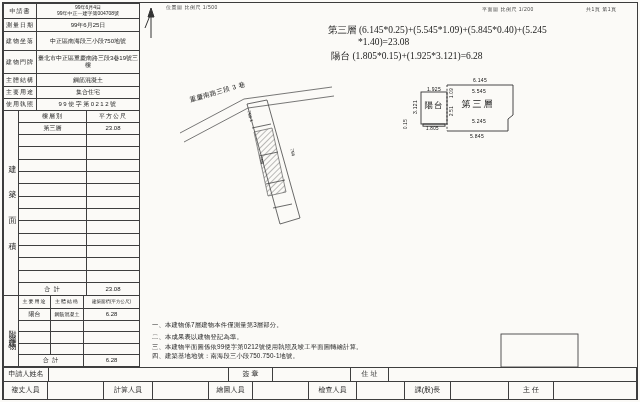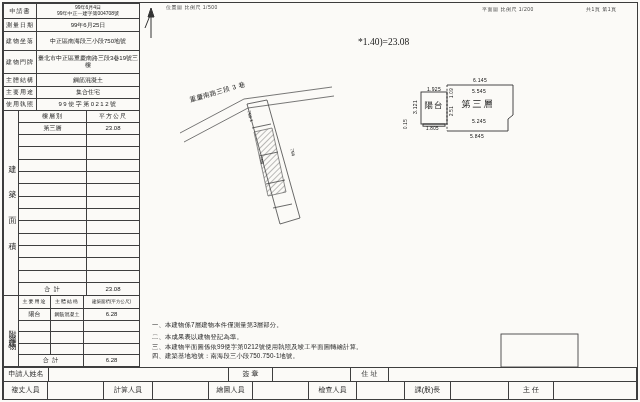--- a/index.html
+++ b/index.html
@@ -70,21 +70,23 @@
       <line x1="447" y1="85" x2="447" y2="131" stroke-dasharray="2,1.8"></line>
     </g>
 
     <rect x="501" y="334" width="77" height="33" fill="none" stroke="#444" stroke-width="0.9"></rect>
   </svg>
 
   <div class="scale" style="left:166px;top:4px;">位置圖 比例尺 1/500</div>
   <div class="scale" style="left:482px;top:6px;">平面圖 比例尺 1/200</div>
   <div class="scale" style="left:586px;top:6px;">共1頁 第1頁</div>
 
+  <div class="formula" style="left:328px;top:24px;">第三層 (6.145*0.25)+(5.545*1.09)+(5.845*0.40)+(5.245</div>
   <div class="formula" style="left:358px;top:37px;">*1.40)=23.08</div>
+  <div class="formula" style="left:331px;top:50px;">陽台 (1.805*0.15)+(1.925*3.121)=6.28</div>
 
   <div class="row bt" style="left:3px;top:3px;width:137px;height:16px;">
     <div class="c lbl" style="width:33px;">申請書</div>
     <div class="c" style="width:104px;">
       <div class="tiny">99年6月4日</div>
       <div class="tiny">99年中正一建字第004708號</div>
     </div>
   </div>
   <div class="row" style="left:3px;top:19px;width:137px;height:13px;">
     <div class="c lbl" style="width:33px;">測量日期</div>

